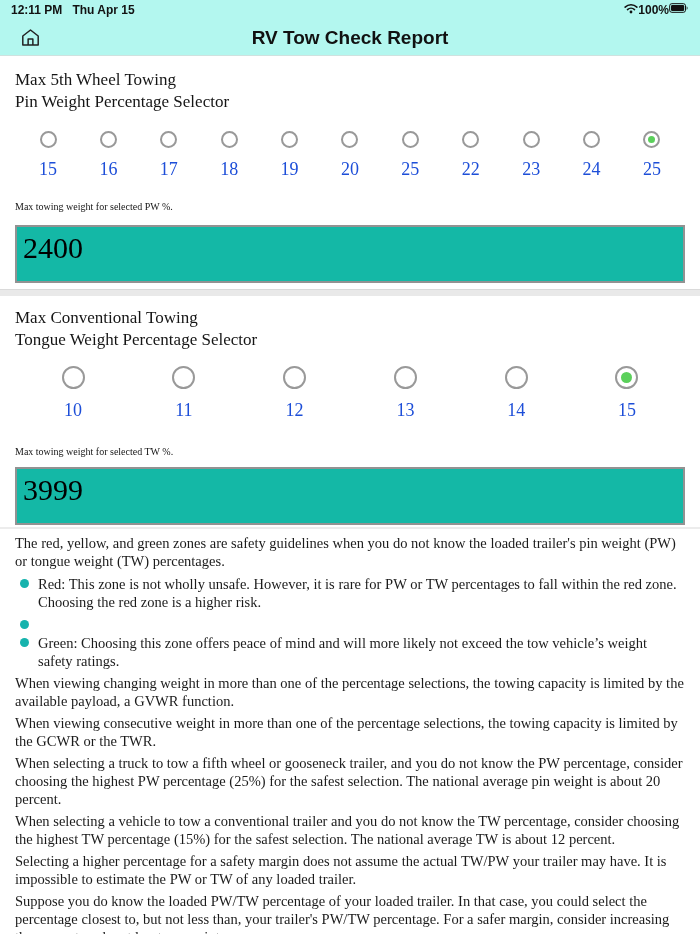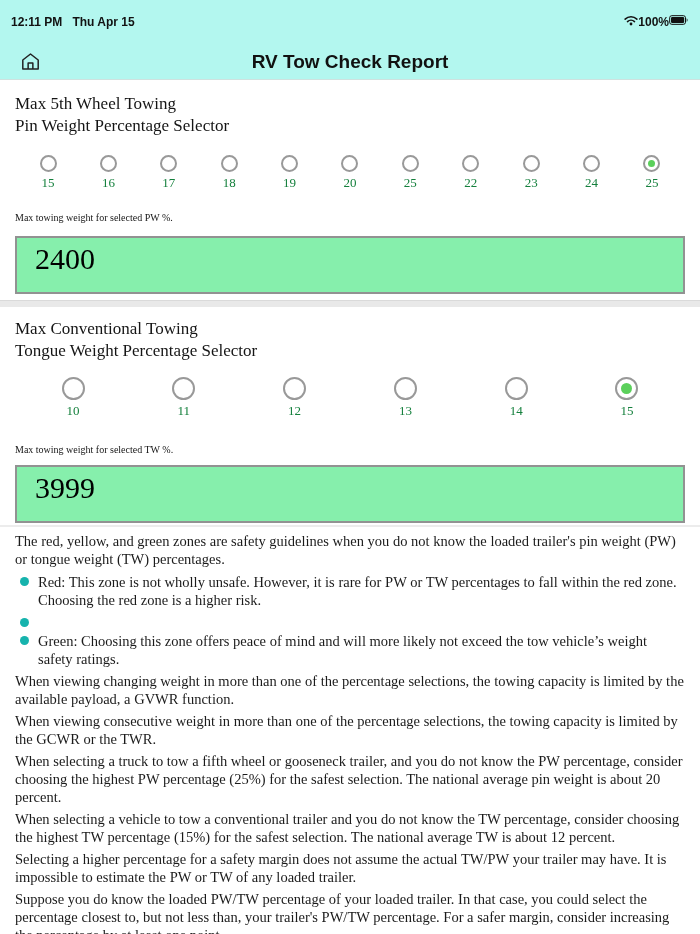--- a/index.html
+++ b/index.html
@@ -1,19 +1,19 @@
 <!DOCTYPE html>
 <html style="--header_bg: #b3f7ef; --red: #e8423b; --yellow: #f3c211; --green: #5bd05b; --teal: #16b3ad; --input_border: #929292; --divider: #e9e9e9;"><head>
 <meta charset="utf-8">
 <style>
   html,body{margin:0;padding:0;width:700px;height:934px;overflow:hidden;background:#fff;
     font-family:"Liberation Serif","DejaVu Serif",serif;color:#1c1c1c;}
   
   .statusbar{height:20px;background:var(--header_bg);display:flex;justify-content:space-between;
-    align-items:center;padding:12px 11px;font-family:"Liberation Sans","DejaVu Sans",sans-serif;
+    align-items:center;padding:0 11px;font-family:"Liberation Sans","DejaVu Sans",sans-serif;
     font-size:12px;font-weight:700;color:#121212;}
   .sb-left{display:flex;gap:10px;}
   .sb-right{display:flex;align-items:flex-start;gap:0;}
   .navbar{height:35px;background:var(--header_bg);display:flex;align-items:center;position:relative;
     border-bottom:1px solid #cfe2df;}
   .home-btn{position:absolute;left:18px;top:5px;width:24px;height:24px;display:flex;
     align-items:center;justify-content:center;cursor:pointer;background:none;border:none;padding:0;}
   .nav-title{flex:1;text-align:center;font-family:"Liberation Sans","DejaVu Sans",sans-serif;
     font-weight:700;font-size:19px;color:#111;}
   
@@ -32,27 +32,27 @@
   .row1 .radio{width:17px;height:17px;border:2px solid #999;}
   .row2 .radio{width:23px;height:23px;border:2.5px solid #999;}
   .zone-red{border-color:var(--red);}
   .zone-yellow{border-color:var(--yellow);}
   .zone-green{border-color:var(--green);}
   .dot{border-radius:50%;display:none;}
   .selected .dot{display:block;}
   .row1 .dot{width:7px;height:7px;}
   .row2 .dot{width:11px;height:11px;}
   .zone-green .dot{background:var(--green);}
-  .radio-label{font-size:13px;color:#15803d;margin-top:3px;}
+  .radio-label{font-size:18px;color:#1d4ed8;margin-top:11px;}
   .field-label{font-size:10px;color:#151515;}
   .fl1{margin-top:21px;}
   .fl2{margin-top:25px;}
   .weight-input{display:block;width:100%;box-sizing:border-box;height:58px;margin-top:13px;
-    border:2px solid var(--input_border);border-radius:0;background:#86efac;color:#000;
-    font-family:"Liberation Serif","DejaVu Serif",serif;font-size:30px;padding:0 6px 12px 18px;}
+    border:2px solid var(--input_border);border-radius:0;background:#14b8a6;color:#000;
+    font-family:"Liberation Serif","DejaVu Serif",serif;font-size:30px;padding:0 6px 12px 6px;}
   .in2{margin-top:10px;}
   .divider{height:6px;background:var(--divider);border-top:1px solid #dadada;margin:6px -15px 0;}
   .thin-sep{height:2px;background:#ececec;margin:2px -15px 0;}
   
   .info{font-size:14.5px;line-height:18px;color:#1b1b1b;margin-top:5px;}
   .info p{margin:4px 0 0;}
   .bullet{display:flex;gap:9px;padding-left:5px;margin-top:5px;}
   .bullet-dot{width:9px;height:9px;border-radius:50%;background:var(--teal);flex-shrink:0;
     margin-top:4px;}
   svg{display:block;}

